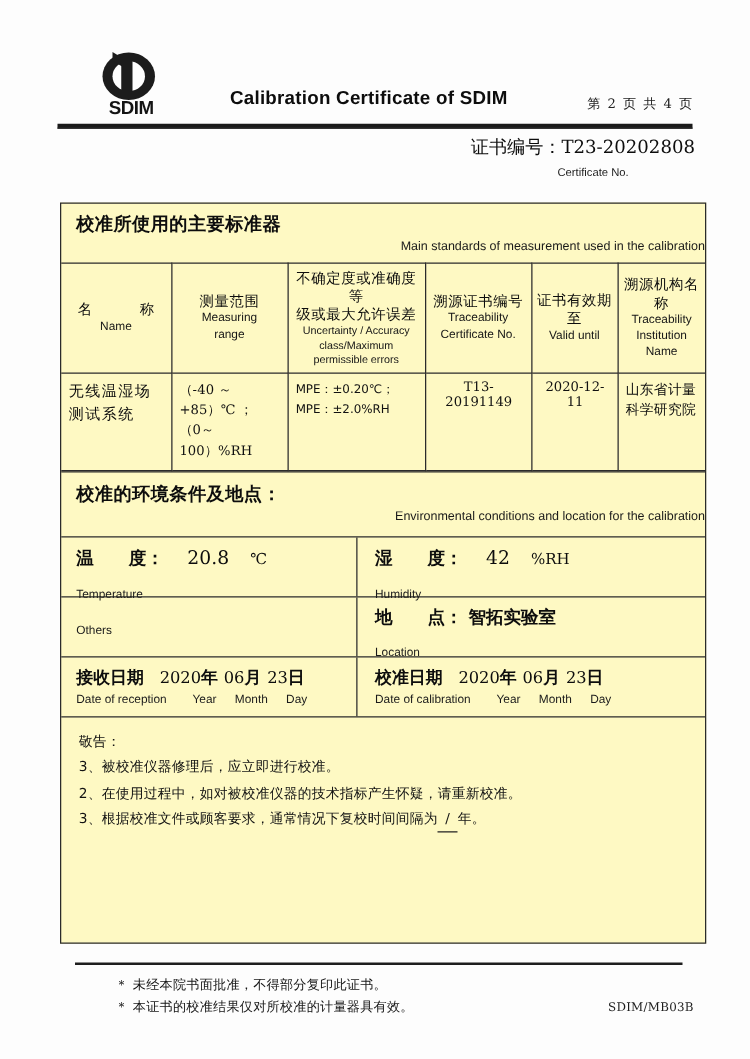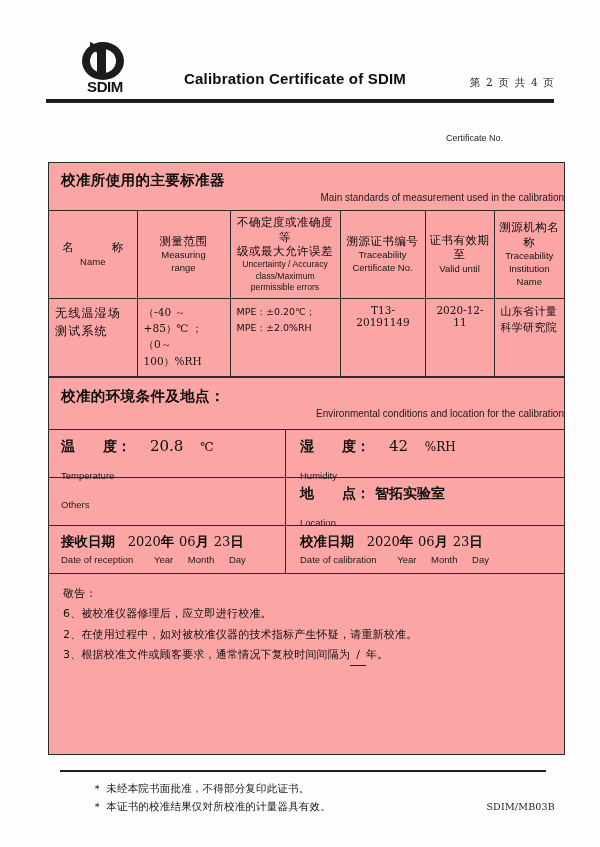--- a/index.html
+++ b/index.html
@@ -149,21 +149,21 @@
 
   
   .main-box {
     position: absolute;
     left: 48px;
     top: 162px;
     width: 517px;
     height: 593px;
     border: 1px solid #2b2b2b;
     box-sizing: border-box;
-    background: #fca5a5;
+    background: #fef9c3;
   }
 
   
   .sec-head {
     padding: 8px 0 6px 12px;
   }
   .sec-head-cn {
     font-family: "DejaVu Serif", serif;
     font-size: 14.5px;
     font-weight: bold;
@@ -370,20 +370,21 @@
     <div class="logo">
       <div class="logo-mark"></div>
       <div class="logo-one"></div>
       <div class="logo-text">SDIM</div>
     </div>
     <div class="title-en">Calibration Certificate of SDIM</div>
     <div class="page-no">第 2 页 共 4 页</div>
     <div class="hr-top"></div>
   </div>
 
+  <div class="cert-no-cn">证书编号：T23-20202808</div>
   <div class="cert-no-en">Certificate No.</div>
 
   <div class="main-box">
 
     <div class="sec-head">
       <div class="sec-head-cn">校准所使用的主要标准器</div>
       <div class="sec-head-en">Main standards of measurement used in the calibration</div>
     </div>
 
     <table class="std">
@@ -518,21 +519,21 @@
             <span class="gap1">Year</span>
             <span class="gap2">Month</span>
             <span class="gap2">Day</span>
           </div>
         </div>
       </div>
     </div>
 
     <div class="notes">
       <div class="note-line">敬告：</div>
-      <div class="note-line">6、被校准仪器修理后，应立即进行校准。</div>
+      <div class="note-line">3、被校准仪器修理后，应立即进行校准。</div>
       <div class="note-line">2、在使用过程中，如对被校准仪器的技术指标产生怀疑，请重新校准。</div>
       <div class="note-line">
         <span>3、根据校准文件或顾客要求，通常情况下复校时间间隔为</span><span class="blank-u">/</span><span>年。</span>
       </div>
     </div>
   </div>
 
   <div class="hr-bot"></div>
   <div class="foot-note">
     <div>＊ 未经本院书面批准，不得部分复印此证书。</div>

